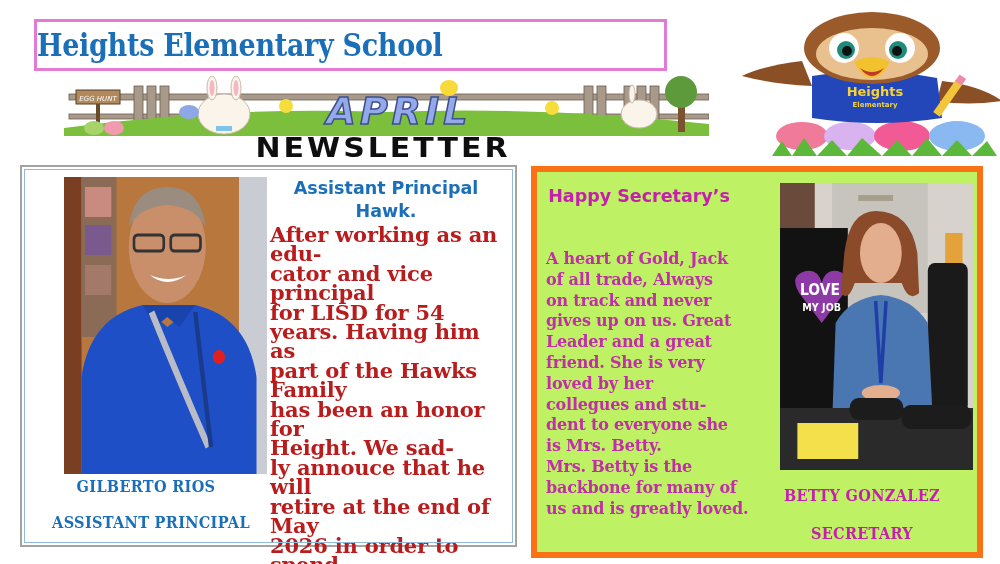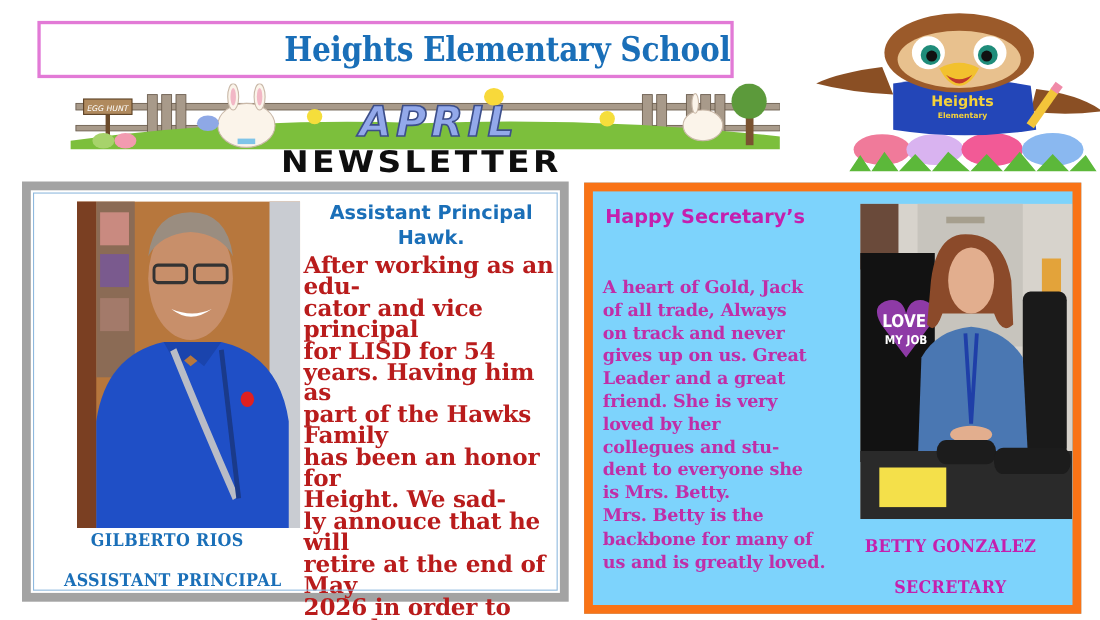--- a/index.html
+++ b/index.html
@@ -3,21 +3,21 @@
   <meta charset="utf-8">
   <style>
     * { box-sizing: border-box; margin: 0; padding: 0; }
     html, body { width: 1000px; height: 564px; background: #ffffff; overflow: hidden; }
     body { position: relative; font-family: "DejaVu Serif", serif; }
 
     
     .title-box {
       position: absolute; left: 34px; top: 19px; width: 633px; height: 52px;
       border: 3px solid #e27ad6; background: #fff;
-      display: flex; align-items: center; justify-content: flex-end;
+      display: flex; align-items: center; justify-content: flex-start;
     }
     .title-text {
       font-family: "DejaVu Serif", serif; font-weight: bold; font-size: 27px;
       color: #1a6fb8; letter-spacing: -0.3px; transform: scaleY(1.15);
     }
 
     .banner { position: absolute; left: 64px; top: 76px; width: 645px; height: 60px; font-style: italic; }
     .banner svg { width: 100%; height: 100%; display: block; }
 
     .newsletter-word {
@@ -26,29 +26,29 @@
       letter-spacing: 3px; color: #0e0e0e; text-align: center; line-height: 30px;
       transform: scaleY(0.9);
     }
 
     .mascot { position: absolute; left: 732px; top: 6px; width: 290px; height: 150px; }
     .mascot svg { width: 100%; height: 100%; display: block; }
 
     
     .panel-blue {
       position: absolute; left: 20px; top: 165px; width: 497px; height: 382px;
-      border: 8px solid #a3a3a3; background: #fff;
+      border: 2px solid #a3a3a3; background: #fff;
     }
     .panel-blue::after {
       content: ""; position: absolute; left: 2px; top: 2px; right: 2px; bottom: 2px;
       border: 1px solid #8fb9de; pointer-events: none;
     }
     .panel-pink {
       position: absolute; left: 531px; top: 166px; width: 452px; height: 392px;
-      border: 8px solid #f97316; background: #7dd3fc;
+      border: 6px solid #f97316; background: #bef264;
     }
 
     .photo { position: absolute; overflow: hidden; padding-left: 29px; }
     .photo svg { width: 100%; height: 100%; display: block; }
     .photo-gilberto { left: 13px; top: 10px; width: 232px; height: 297px; }
     .photo-betty { left: 214px; top: 11px; width: 222px; height: 287px; }
 
     .heading-blue {
       position: absolute; left: 248px; top: 10px; width: 232px; text-align: center;
       font-family: "DejaVu Sans", sans-serif; font-weight: bold; font-size: 17.5px;

